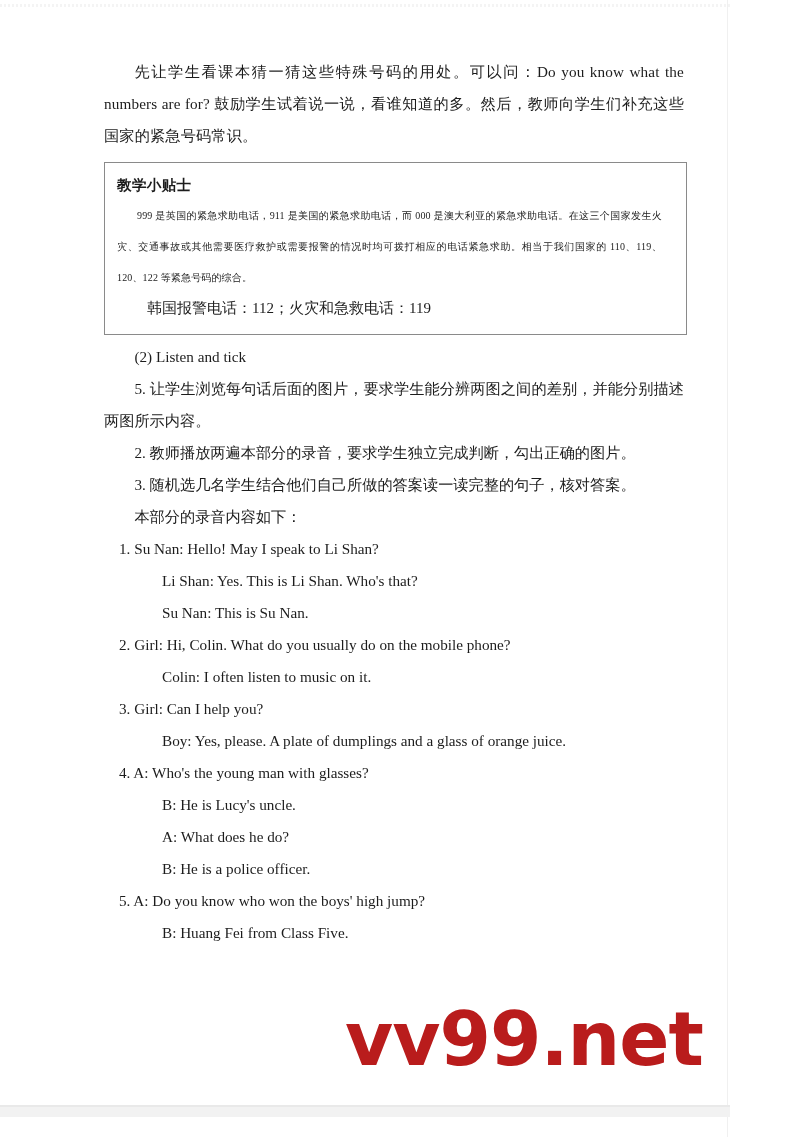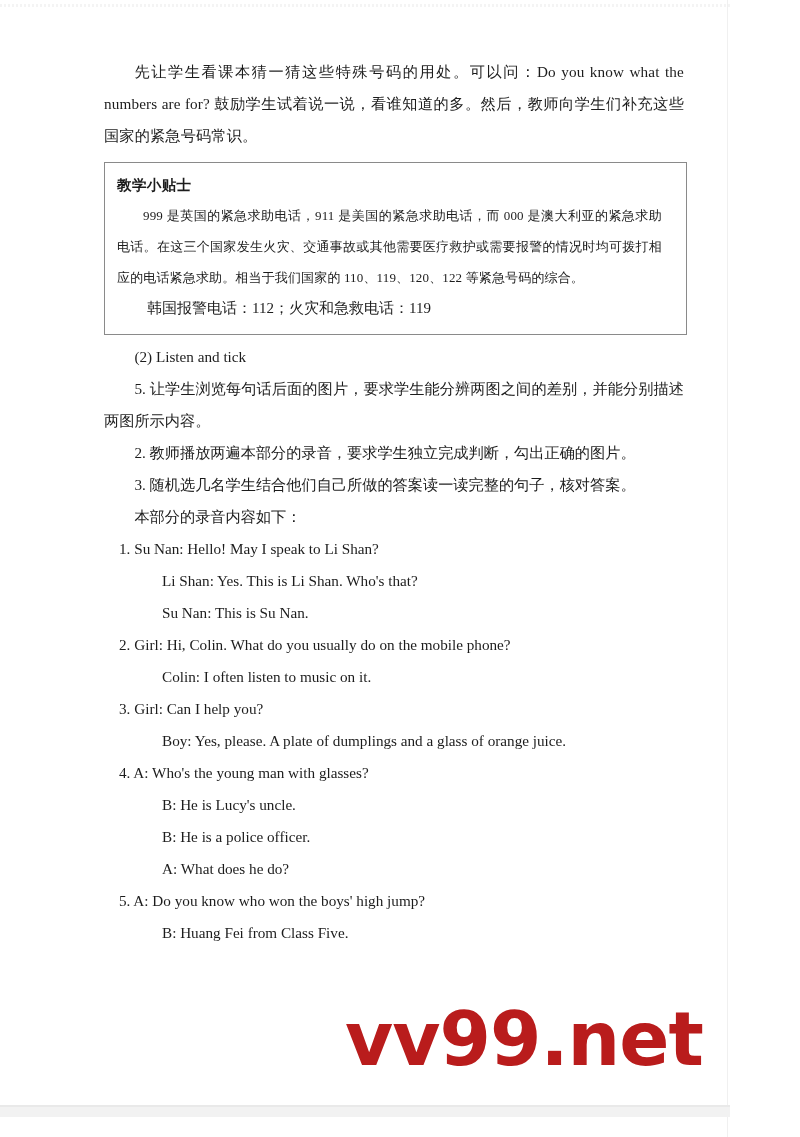--- a/index.html
+++ b/index.html
@@ -86,21 +86,21 @@
   }
   .tipbox-title {
     font-family: "DejaVu Sans", "Liberation Sans", sans-serif;
     font-weight: bold;
     font-size: 14.5px;
     line-height: 26px;
     margin: 0 0 2px 0;
     letter-spacing: 0.4px;
   }
   .tipbox p.para {
-    font-size: 13px;
+    font-size: 10px;
     line-height: 31px;
   }
   .tipbox .sub-line {
     margin: 0;
     font-size: 15px;
     line-height: 31px;
     text-indent: 2em;
   }
 
   
@@ -188,22 +188,22 @@
     </div>
 
     <div class="script-item">
       <p class="script-line"><span>3.</span> <span>Girl: Can I help you?</span></p>
       <p class="script-line cont">Boy: Yes, please. A plate of dumplings and a glass of orange juice.</p>
     </div>
 
     <div class="script-item">
       <p class="script-line"><span>4.</span> <span>A: Who's the young man with glasses?</span></p>
       <p class="script-line cont">B: He is Lucy's uncle.</p>
+      <p class="script-line cont">A: What does he do?</p>
       <p class="script-line cont">B: He is a police officer.</p>
-      <p class="script-line cont">A: What does he do?</p>
     </div>
 
     <div class="script-item">
       <p class="script-line"><span>5.</span> <span>A: Do you know who won the boys' high jump?</span></p>
       <p class="script-line cont">B: Huang Fei from Class Five.</p>
     </div>
 
   </div>
 
   <div class="watermark">vv99.net</div>

